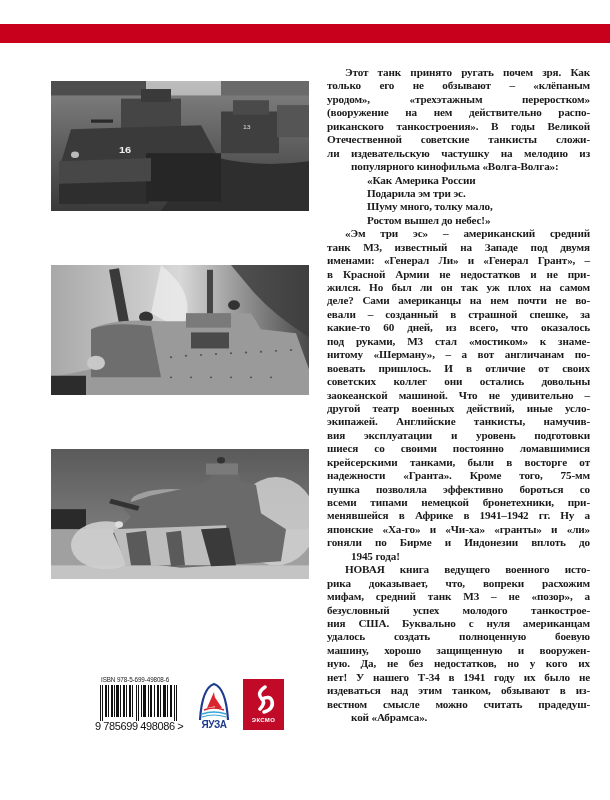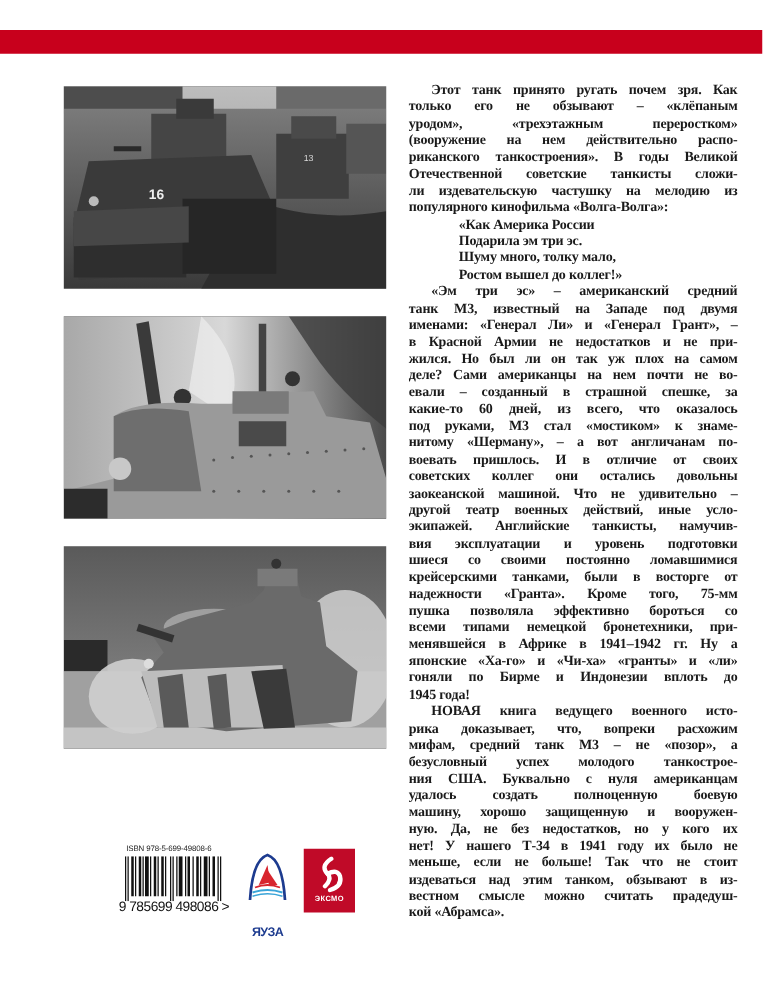--- a/index.html
+++ b/index.html
@@ -4,37 +4,37 @@
 <style>
   html, body { margin: 0; padding: 0; }
   body {
     width: 610px; height: 800px; background: #ffffff; position: relative; overflow: hidden;
     font-family: "Liberation Sans", sans-serif;
   }
   .topbar {
     position: absolute; left: 0; top: 24px; width: 610px; height: 19px; background: #c8001c;
   }
   .photo {
-    position: absolute; left: 51px; width: 258px; height: 162px; overflow: hidden; background: #777;
+    position: absolute; left: 51px; width: 258px; height: 130px; overflow: hidden; background: #777; margin-top: 12px;
   }
   .photo svg { display: block; width: 100%; height: 100%; }
   #photo1 { top: 69px; }
   #photo2 { top: 253px; }
   #photo3 { top: 437px; }
 
   .textcol {
     position: absolute; left: 327px; top: 66px; width: 263px;
     font-family: Liberation Serif, serif; font-weight: bold;
     font-size: 11.2px; line-height: 13.45px; color: #1a1a1a;
     letter-spacing: -0.15px;
   }
   .textcol .line {
     display: block; text-align: justify; text-align-last: justify; white-space: nowrap; height: 13.45px;
   }
-  .textcol .line.last { text-align-last: left; }
+  .textcol .line.last { text-align-last: left; margin-left: 24px; }
   .textcol .line.indent { padding-left: 18px; }
   .textcol .line.poem { padding-left: 40px; text-align-last: left; }
 
   .barcode-block {
     position: absolute; left: 95px; top: 676px; width: 88px; height: 58px;
   }
   .isbn {
     position: absolute; left: 6px; top: 0; font-size: 6.3px; color: #222; letter-spacing: -0.1px; white-space: nowrap;
     font-family: "Liberation Sans", sans-serif;
   }
@@ -50,21 +50,20 @@
   .logo-eksmo svg { position: absolute; left: 7px; top: 6px; }
   .eksmo-label {
     position: absolute; left: 0; width: 41px; top: 38px; text-align: center;
     color: #fff; font-size: 6px; font-weight: bold; letter-spacing: 0.3px;
     font-family: "Liberation Sans", sans-serif;
   }
   .yauza-label {
     position: absolute; left: 0; top: 37px; width: 40px; text-align: center;
     color: #1d3b8f; font-size: 10px; font-weight: bold; letter-spacing: -0.5px;
     font-family: "Liberation Sans", sans-serif;
-    margin-top: 22px;
   }
 </style>
 </head>
 <body>
 
 <div class="topbar"></div>
 
 <div class="photo" id="photo1">
   <svg viewBox="0 0 258 162" preserveAspectRatio="none">
     <defs>
@@ -179,21 +178,21 @@
     <span class="line">только его не обзывают – «клёпаным</span>
     <span class="line">уродом», «трехэтажным перерос­тком»</span>
     <span class="line">(вооружение на нем действительно распо-</span>
     <span class="line">риканского танкостроения». В годы Великой</span>
     <span class="line">Отечественной советские танкисты сложи-</span>
     <span class="line">ли издевательскую частушку на мелодию из</span>
     <span class="line last">популярного кинофильма «Волга-Волга»:</span>
     <span class="line poem">«Как Америка России</span>
     <span class="line poem">Подарила эм три эс.</span>
     <span class="line poem">Шуму много, толку мало,</span>
-    <span class="line poem">Ростом вышел до коллег!»</span>
+    <span class="line poem">Ростом вышел до небес!»</span>
     <span class="line indent">«Эм три эс» – американский средний</span>
     <span class="line">танк М3, известный на Западе под двумя</span>
     <span class="line">именами: «Генерал Ли» и «Генерал Грант», –</span>
     <span class="line">в Красной Армии не недостатков и не при-</span>
     <span class="line">жился. Но был ли он так уж плох на самом</span>
     <span class="line">деле? Сами американцы на нем почти не во-</span>
     <span class="line">евали – созданный  в страшной спешке, за</span>
     <span class="line">какие-то 60 дней, из всего, что оказалось</span>
     <span class="line">под руками, М3 стал «мостиком» к знаме-</span>
     <span class="line">нитому «Шерману», – а вот англичанам по-</span>
@@ -214,21 +213,20 @@
     <span class="line last">1945 года!</span>
     <span class="line indent">НОВАЯ книга ведущего военного исто-</span>
     <span class="line">рика доказывает, что, вопреки расхожим</span>
     <span class="line">мифам, средний танк М3 – не «позор», а</span>
     <span class="line">безусловный успех молодого танкострое-</span>
     <span class="line">ния США. Буквально с нуля американцам</span>
     <span class="line">удалось создать полноценную боевую</span>
     <span class="line">машину, хорошо защищенную и вооружен-</span>
     <span class="line">ную. Да, не без недостатков, но у кого их</span>
     <span class="line">нет! У нашего Т-34 в 1941 году их было не</span>
-    <span class="line">меньше, если не больше! Так что не стоит</span>
     <span class="line">издеваться над этим танком, обзывают в из-</span>
     <span class="line">вестном смысле можно считать прадедуш-</span>
     <span class="line last">кой «Абрамса».</span>
   </div>
 
 <div class="barcode-block">
   <div class="isbn">ISBN 978-5-699-49808-6</div>
   <svg class="bars" viewBox="0 0 78 36" preserveAspectRatio="none">
     <g fill="#111">
       <rect x="0" y="0" width="1" height="36"></rect>

